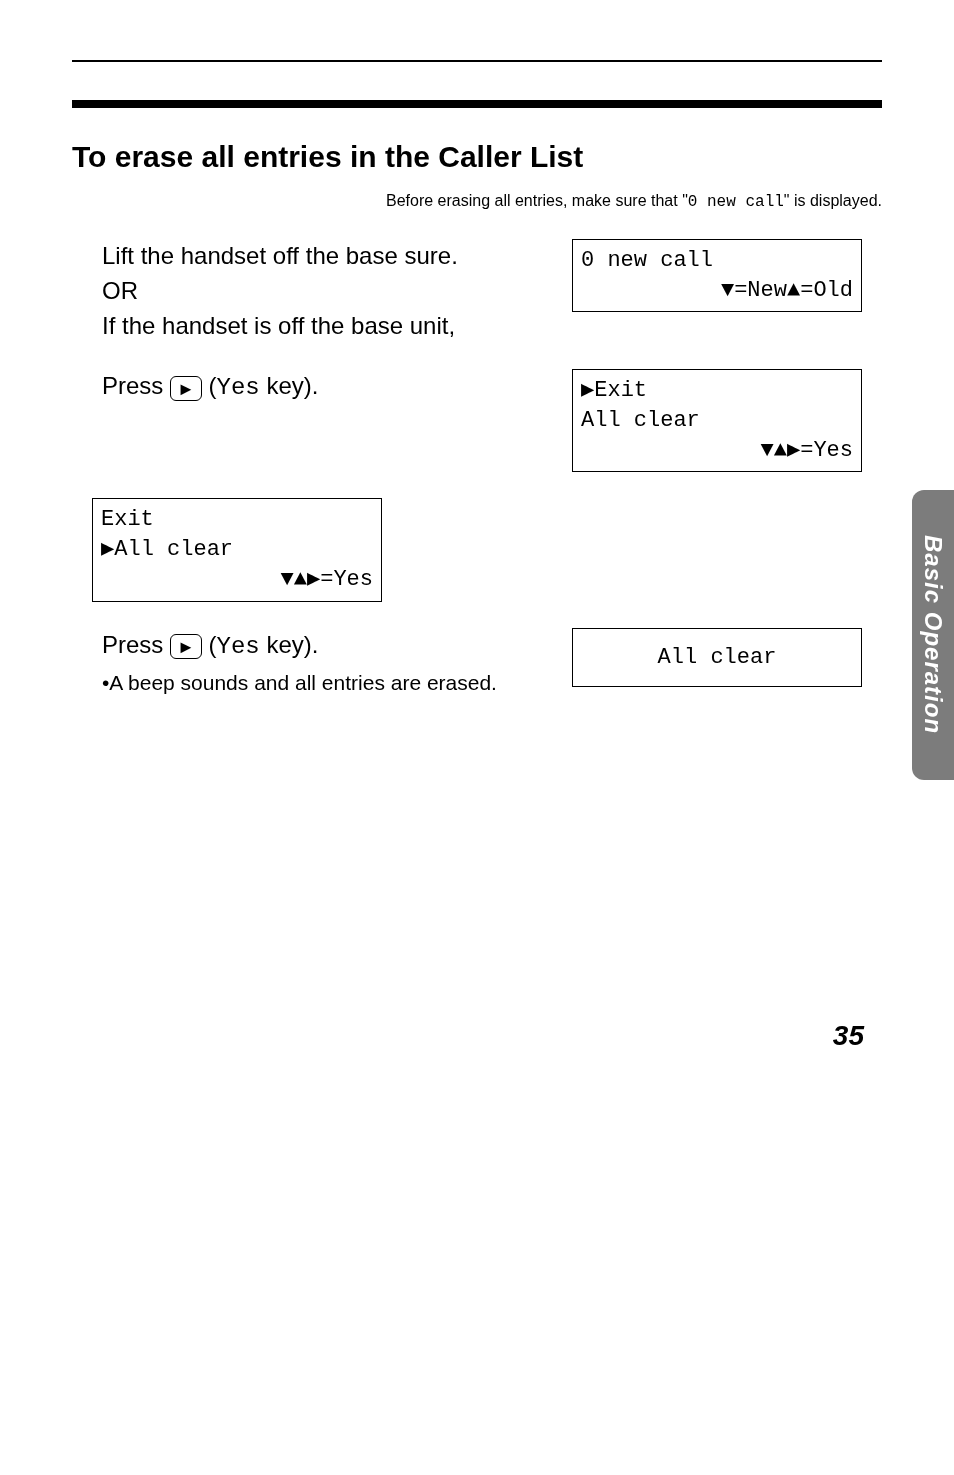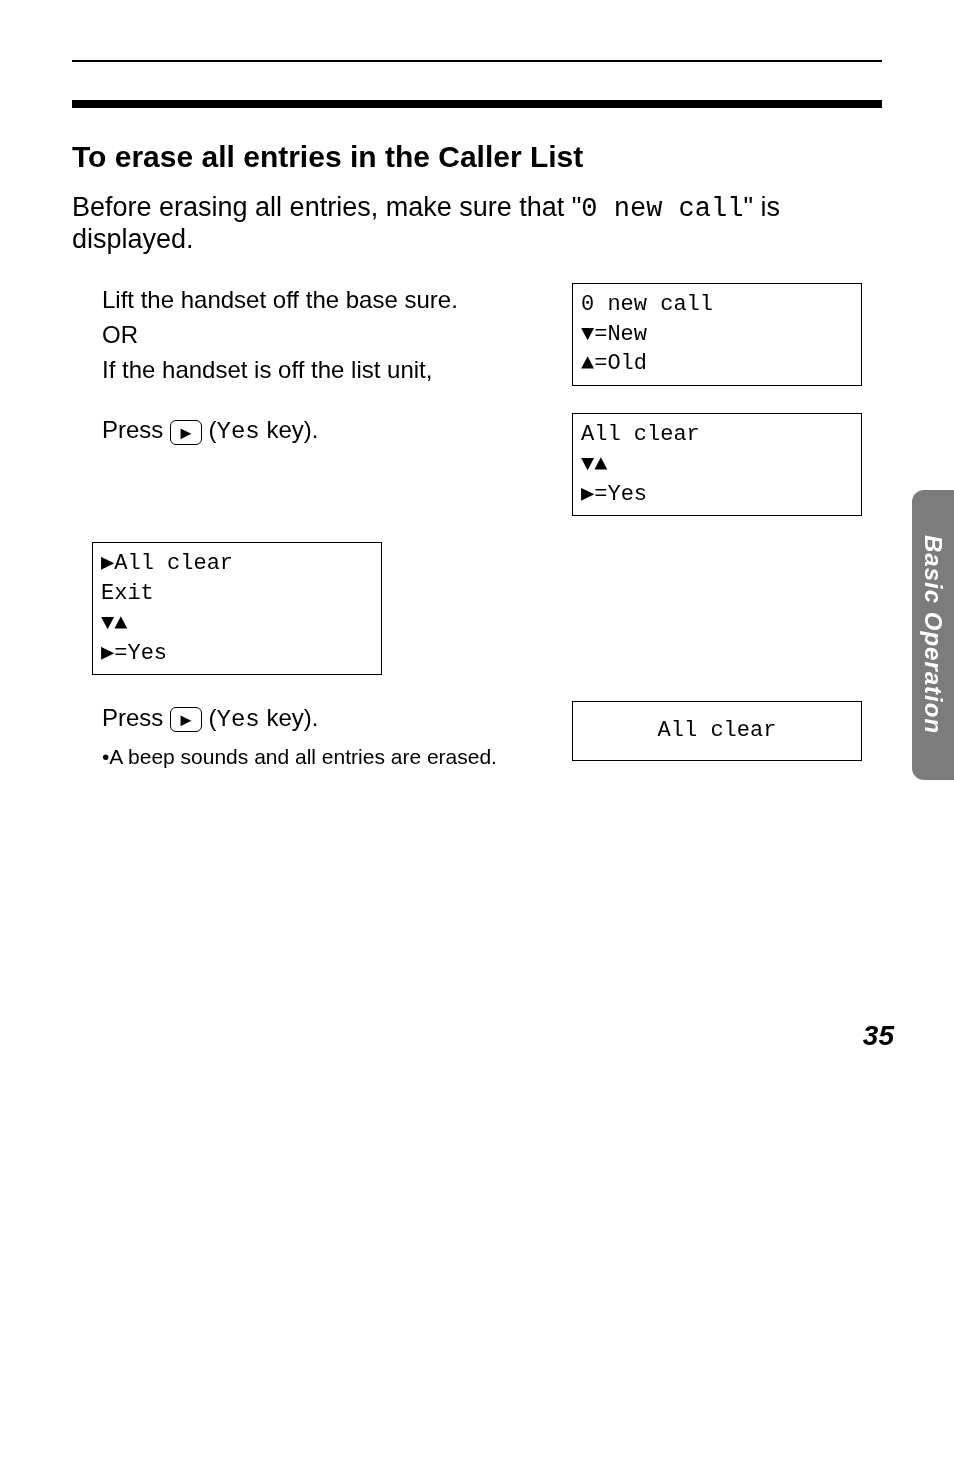--- a/index.html
+++ b/index.html
@@ -2,84 +2,85 @@
 <html><head>
 <meta charset="utf-8">
 <style>
   * { box-sizing: border-box; margin: 0; padding: 0; }
   html, body { width: 954px; height: 1475px; background: #fff; font-family: Arial, Helvetica, sans-serif; color: #000; }
   .page { position: relative; width: 954px; height: 1092px; }
   .thin-rule { position: absolute; left: 72px; top: 60px; width: 810px; height: 2px; background: #000; }
   .thick-rule { position: absolute; left: 72px; top: 100px; width: 810px; height: 8px; background: #000; }
   .content { position: absolute; left: 72px; top: 140px; width: 810px; }
   h2 { font-size: 30px; font-weight: bold; margin-bottom: 18px; }
-  .intro { font-size: 27px; margin-bottom: 28px; }
+  .intro { font-size: 16px; margin-bottom: 28px; text-align: right; }
   .mono { font-family: "Courier New", Courier, monospace; }
   .step-row { display: flex; align-items: flex-start; margin-bottom: 26px; }
   .step-text { width: 480px; padding-left: 30px; font-size: 24px; line-height: 1.45; }
   .lcd-col { width: 290px; margin-left: 20px; }
   .lcd { border: 1.5px solid #000; padding: 6px 8px; font-family: "Courier New", Courier, monospace; font-size: 22px; line-height: 1.35; min-height: 30px; }
-  .lcd .row { display: flex; justify-content: flex-end; flex-direction: column; }
+  .lcd .row { display: flex; justify-content: flex-end; }
   .lcd .center { text-align: center; }
   .keycap { display: inline-block; border: 1.5px solid #000; border-radius: 6px; padding: 0 6px; font-size: 20px; line-height: 22px; vertical-align: middle; font-family: Arial, Helvetica, sans-serif; }
   .keycap .inner { font-size: 18px; }
   .tab { position: absolute; right: 0; top: 490px; width: 42px; height: 290px; background: #7c7c7c; border-top-left-radius: 12px; border-bottom-left-radius: 12px; display: flex; align-items: center; justify-content: center; }
   .tab span { writing-mode: vertical-rl; color: #fff; font-weight: bold; font-style: italic; font-size: 24px; letter-spacing: 1px; }
-  .page-num { position: absolute; right: 60px; bottom: 40px; font-size: 28px; font-style: italic; font-weight: bold; }
+  .page-num { position: absolute; right: 90px; bottom: 40px; font-size: 28px; font-style: italic; font-weight: bold; }
 </style>
 </head>
 <body>
 
 <div class="page">
   <div class="thin-rule"></div>
   <div class="thick-rule"></div>
 
   <div class="content">
     <h2>To erase all entries in the Caller List</h2>
     <p class="intro">
       <span>Before erasing all entries, make sure that "</span><span class="mono">0 new call</span><span>" is displayed.</span>
     </p>
 
     <div class="step-row">
       <div class="step-text">
         <div>Lift the handset off the base sure.</div>
         <div>OR</div>
-        <div>If the handset is off the list unit,</div>
+        <div>If the handset is off the base unit,</div>
       </div>
       <div class="lcd-col">
         <div class="lcd">
           <div>  0 new call</div>
           <div class="row">
             <span>▼=New</span>
             <span>▲=Old</span>
           </div>
         </div>
       </div>
     </div>
 
     <div class="step-row">
       <div class="step-text">
         <span>Press </span><span class="keycap"><span class="inner">►</span></span><span> (</span><span class="mono">Yes</span><span> key).</span>
       </div>
       <div class="lcd-col">
         <div class="lcd">
+          <div>▶Exit</div>
           <div> All clear</div>
           <div class="row">
             <span>▼▲</span>
             <span>▶=Yes</span>
           </div>
         </div>
       </div>
     </div>
 
     <div class="step-row">
       <div class="lcd-col">
         <div class="lcd">
+          <div> Exit</div>
           <div>▶All clear</div>
-          <div> Exit</div>
           <div class="row">
             <span>▼▲</span>
             <span>▶=Yes</span>
           </div>
         </div>
       </div>
     </div>
 
     <div class="step-row">
       <div class="step-text">

